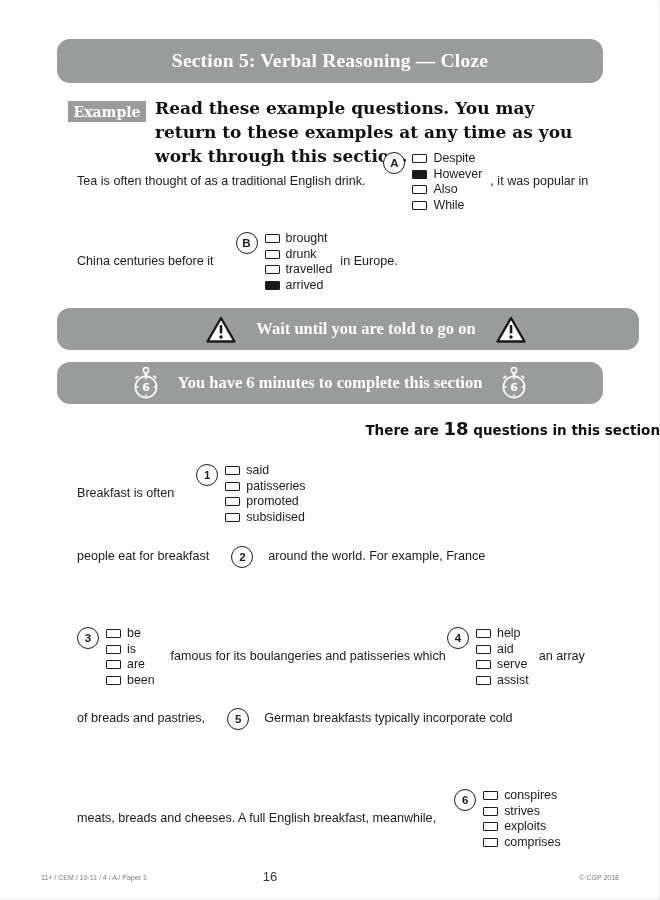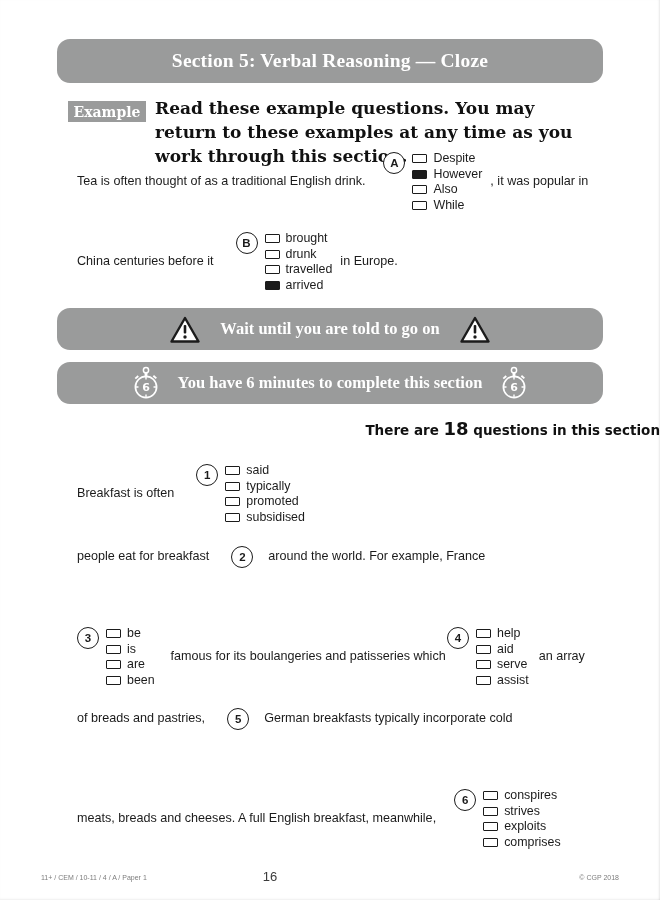--- a/index.html
+++ b/index.html
@@ -41,20 +41,21 @@
     left: 57px; top: 39px;
     width: 546px; height: 44px;
     font-size: 19.5px;
     letter-spacing: 0.2px;
   }
   #wait-banner {
     left: 57px; top: 308px;
     width: 546px; height: 42px;
     font-size: 16.5px;
     gap: 20px;
+    padding-left: 36px;
   }
   #time-banner {
     left: 57px; top: 362px;
     width: 546px; height: 42px;
     font-size: 16.5px;
     gap: 16px;
   }
   .banner-text { white-space: nowrap; font-family: Liberation Serif, serif; }
 
   
@@ -289,21 +290,21 @@
     <span class="lead">Breakfast is often</span>
     <span class="qgroup" style="margin-left:22px;">
       <span class="qnum">1</span>
       <span class="optblock">
         <span class="opt">
             <span class="box"></span>
             <span>said</span>
           </span>
         <span class="opt">
             <span class="box"></span>
-            <span>typically</span>
+            <span>patisseries</span>
           </span>
         <span class="opt">
             <span class="box"></span>
             <span>promoted</span>
           </span>
         <span class="opt">
             <span class="box"></span>
             <span>subsidised</span>
           </span>
       </span>

